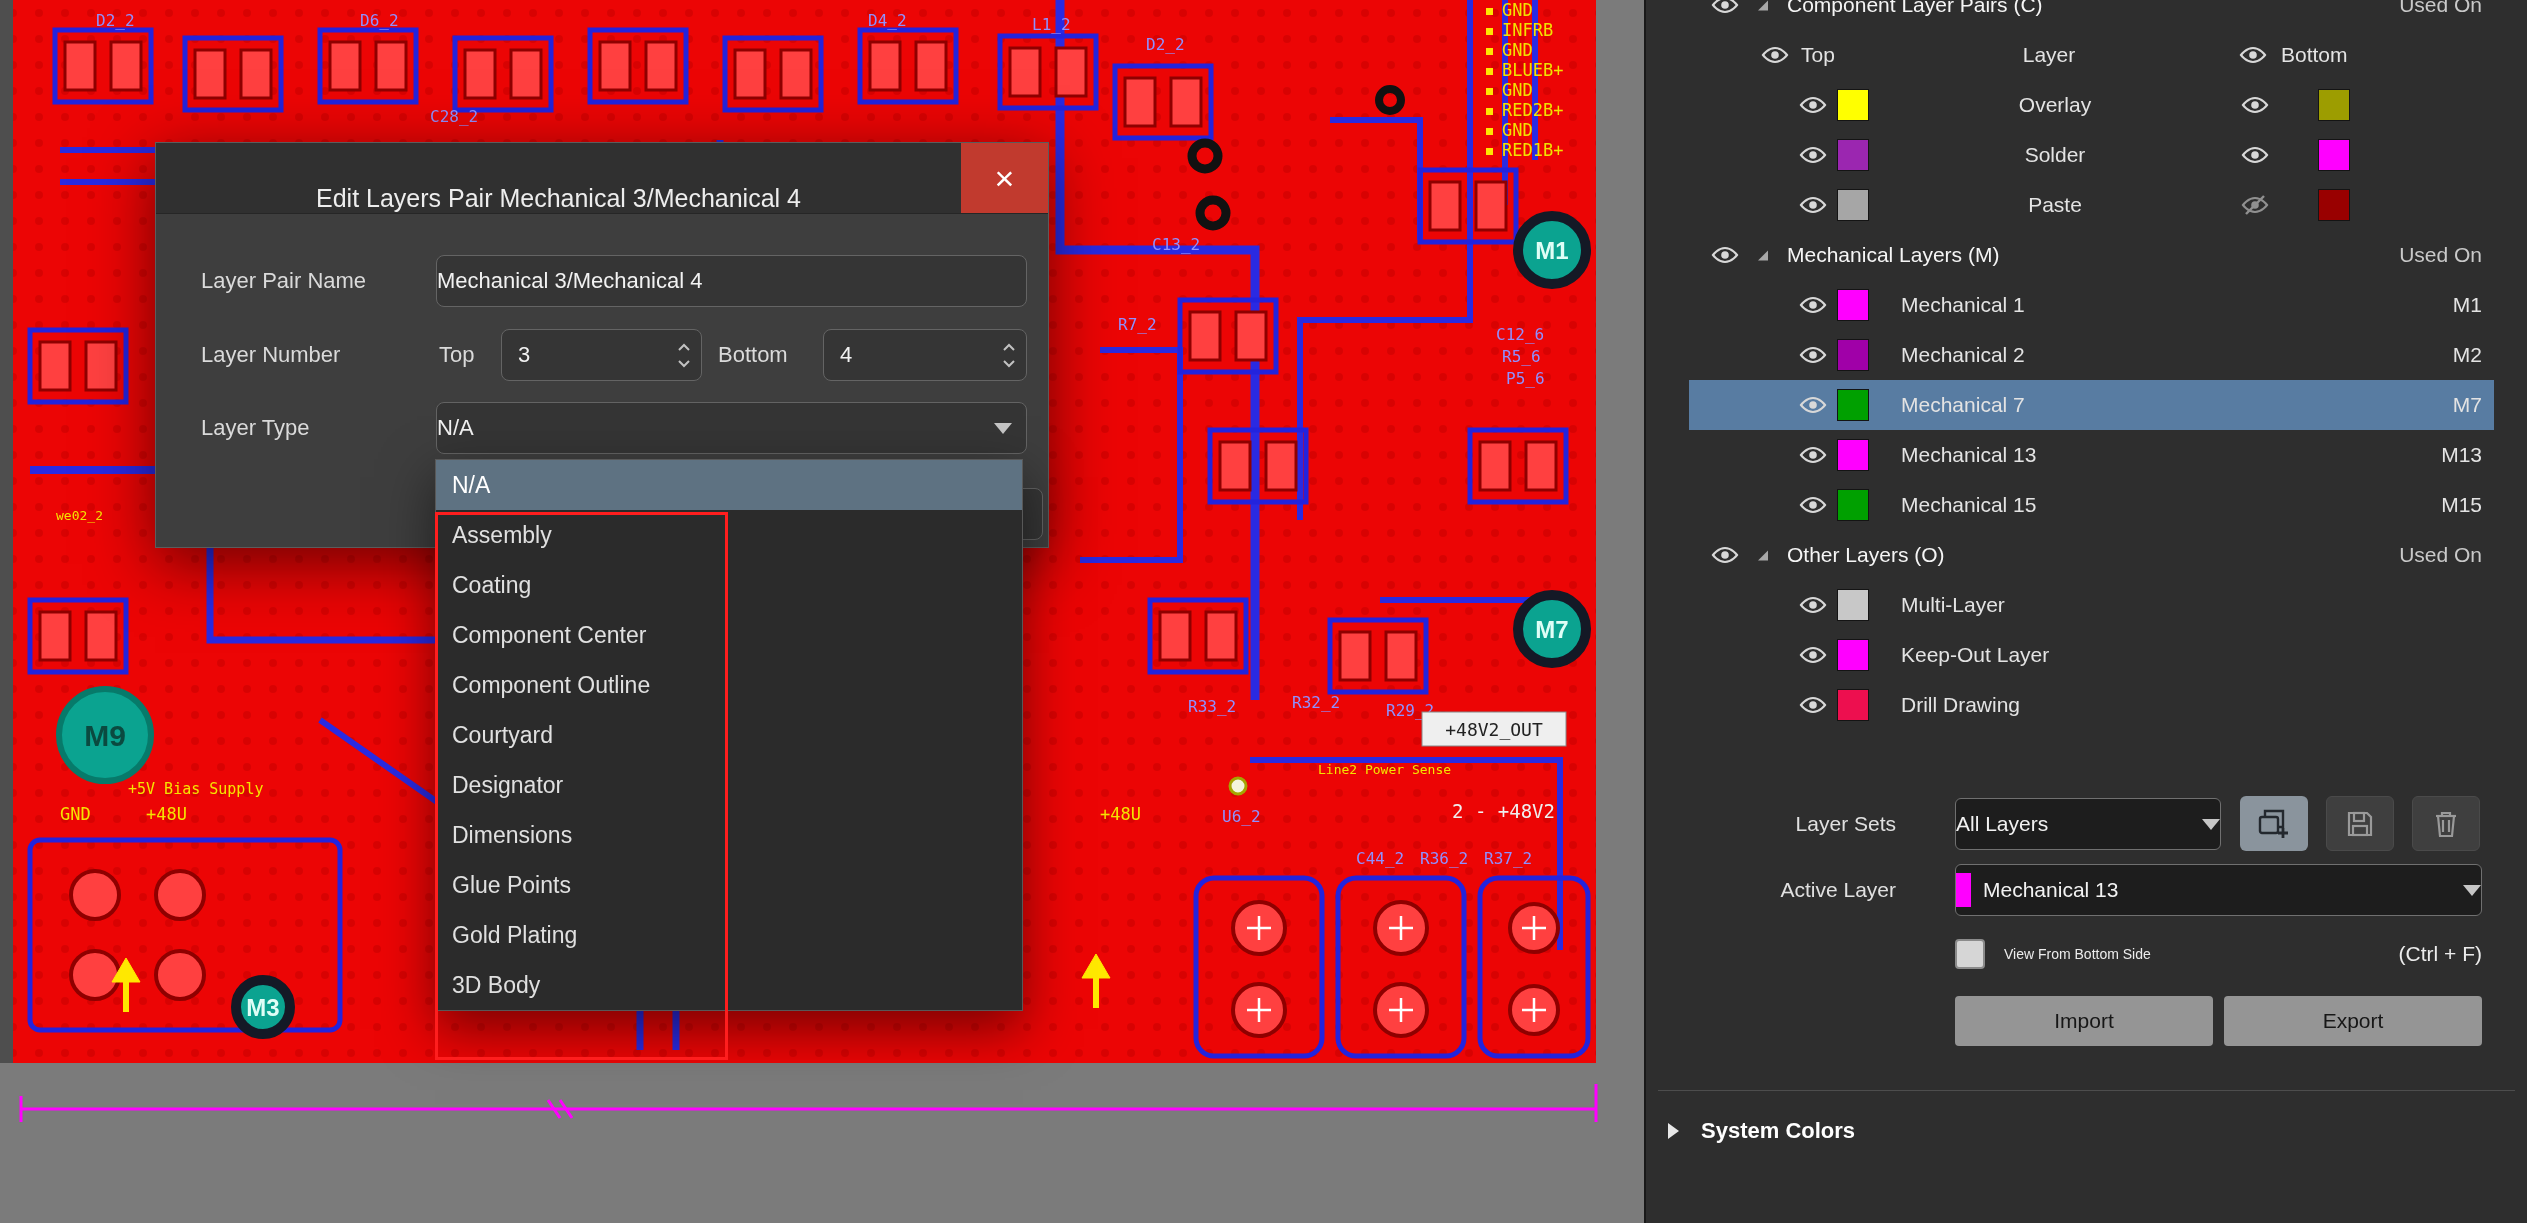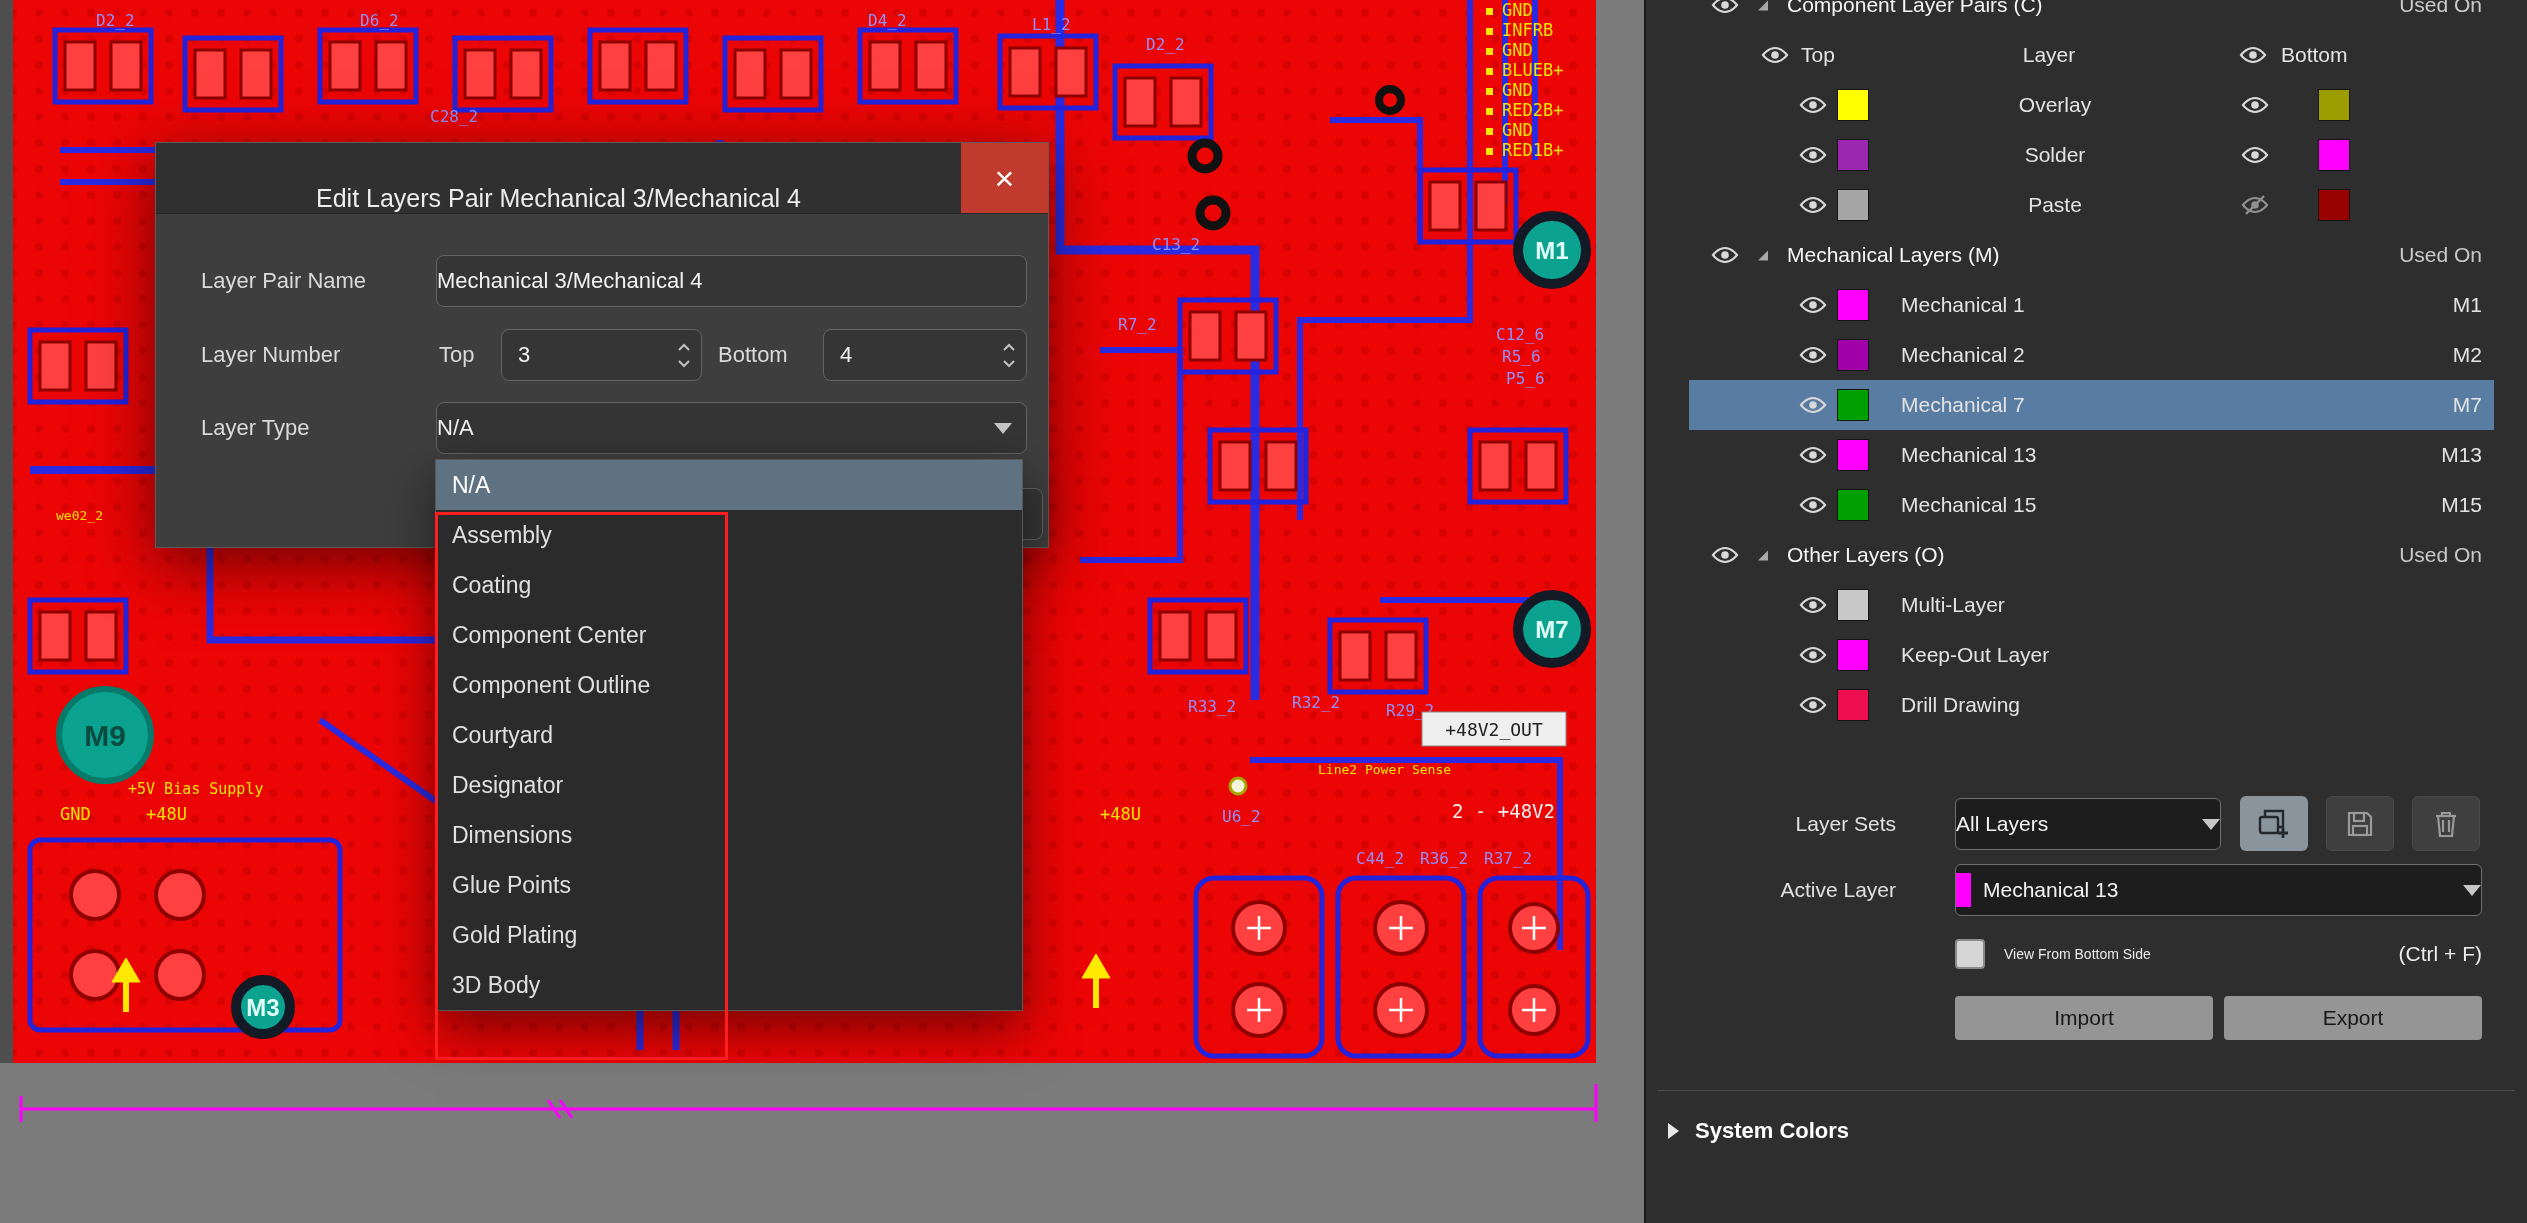--- a/index.html
+++ b/index.html
@@ -27,23 +27,23 @@
 .pdrop{position:absolute;height:52px;background:#1d1d1d;border:1px solid #707070;border-radius:6px;display:flex;align-items:center;justify-content:space-between;padding:0 0;color:#f2f2f2;font-size:21px}
 .pdrop .val{display:flex;align-items:center;gap:12px}
 .alswatch{width:15px;height:34px;display:inline-block}
 .caret{width:0;height:0;border-left:9px solid transparent;border-right:9px solid transparent;border-top:11px solid #c6c6c6}
 .ibtn{position:absolute;top:796px;width:68px;height:55px;border-radius:6px;display:flex;align-items:center;justify-content:center}
 .ibtn.primary{background:#8A949D}
 .ibtn.dim{background:#3f3f3f;border:1px solid #4a4a4a}
 .checkbox{position:absolute;left:309px;top:939px;width:30px;height:30px;background:#d6d6d6;border:2px solid #8b8b8b;border-radius:4px}
 .cb-label{position:absolute;left:358px;top:939px;height:30px;line-height:30px;font-size:14px;color:#ececec}
 .cb-short{position:absolute;right:45px;top:939px;height:30px;line-height:30px;font-size:21px;color:#ececec}
-.pbtn{position:absolute;top:996px;width:258px;height:44px;background:#959595;border:none;border-radius:4px;font-size:21px;color:#171717;font-family:inherit;display:flex;align-items:center;justify-content:center}
+.pbtn{position:absolute;top:996px;width:258px;height:50px;background:#959595;border:none;border-radius:4px;font-size:21px;color:#171717;font-family:inherit;display:flex;align-items:center;justify-content:center}
 .divider{position:absolute;left:12px;top:1090px;width:857px;height:1px;background:#4d4d4d}
-.sys{position:absolute;left:22px;top:1118px;display:flex;align-items:center;gap:16px}
+.sys{position:absolute;left:22px;top:1118px;display:flex;align-items:center;gap:22px}
 .sys-tri{width:0;height:0;border-top:8px solid transparent;border-bottom:8px solid transparent;border-left:11px solid #e8e8e8}
 .sys-label{font-size:22px;font-weight:bold;color:#fff}
 
 
 .dialog{position:absolute;left:155px;top:142px;width:894px;height:406px;background:#3e3e3e;border:1px solid #5c5c5c;box-shadow:0 16px 60px rgba(0,0,0,.55);z-index:10}
 .dlg-title{position:relative;height:71px;background:#303030;border-bottom:1px solid #262626;display:flex;align-items:flex-end;justify-content:center;color:#ededed;font-size:25px;padding-right:87px}
 .dlg-close{position:absolute;right:0;top:0;width:87px;height:70px;background:#C13A2E;display:flex;align-items:center;justify-content:center;color:#fff;font-size:34px;cursor:default}
 .dlbl{position:absolute;left:45px;font-size:22px;color:#dadada;transform:translateY(-50%);white-space:nowrap}
 .inline-lbl{position:absolute;font-size:22px;color:#dadada;transform:translateY(-50%);white-space:nowrap}
 .dfield{position:absolute;height:52px;background:#353535;border:1px solid #646464;border-radius:8px;color:#f2f2f2;font-size:22px;padding-left:0;font-family:inherit}

